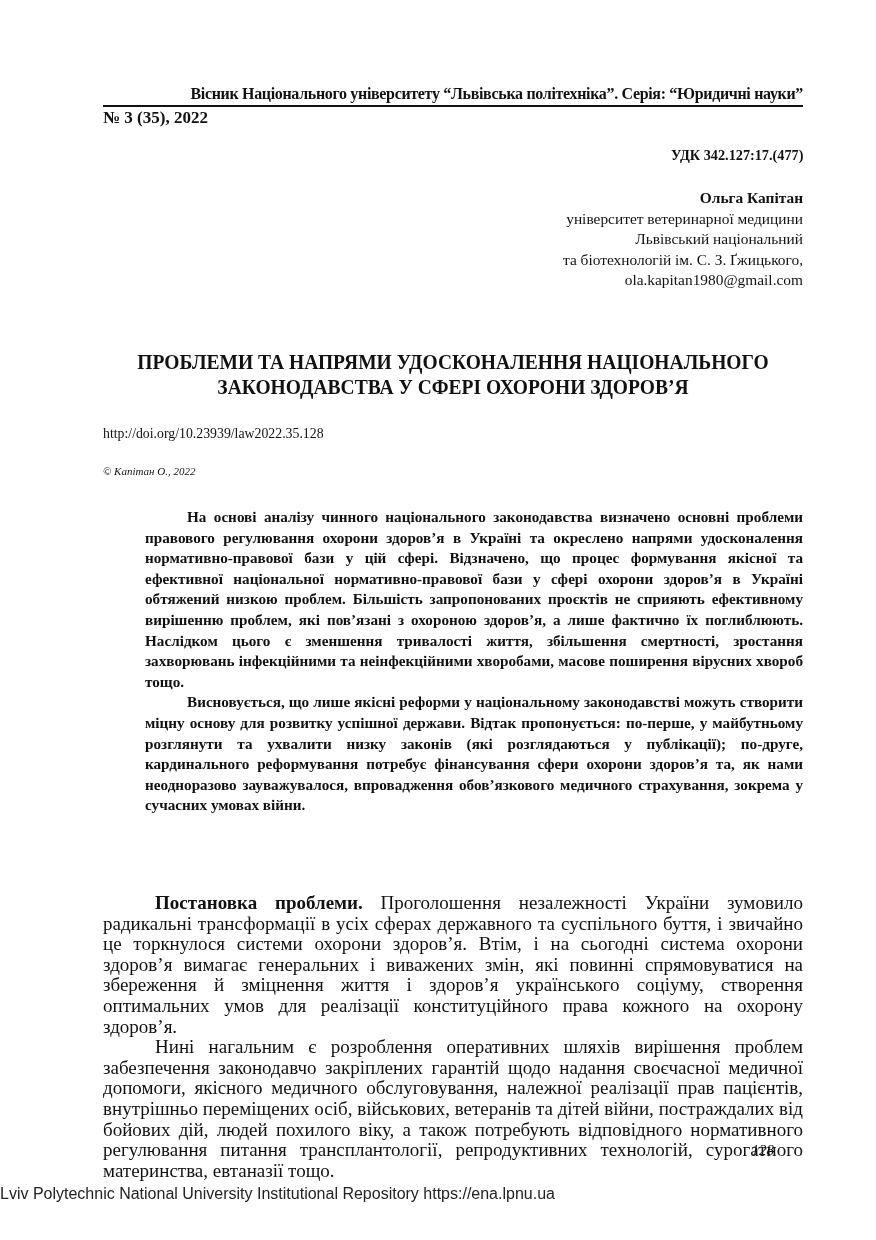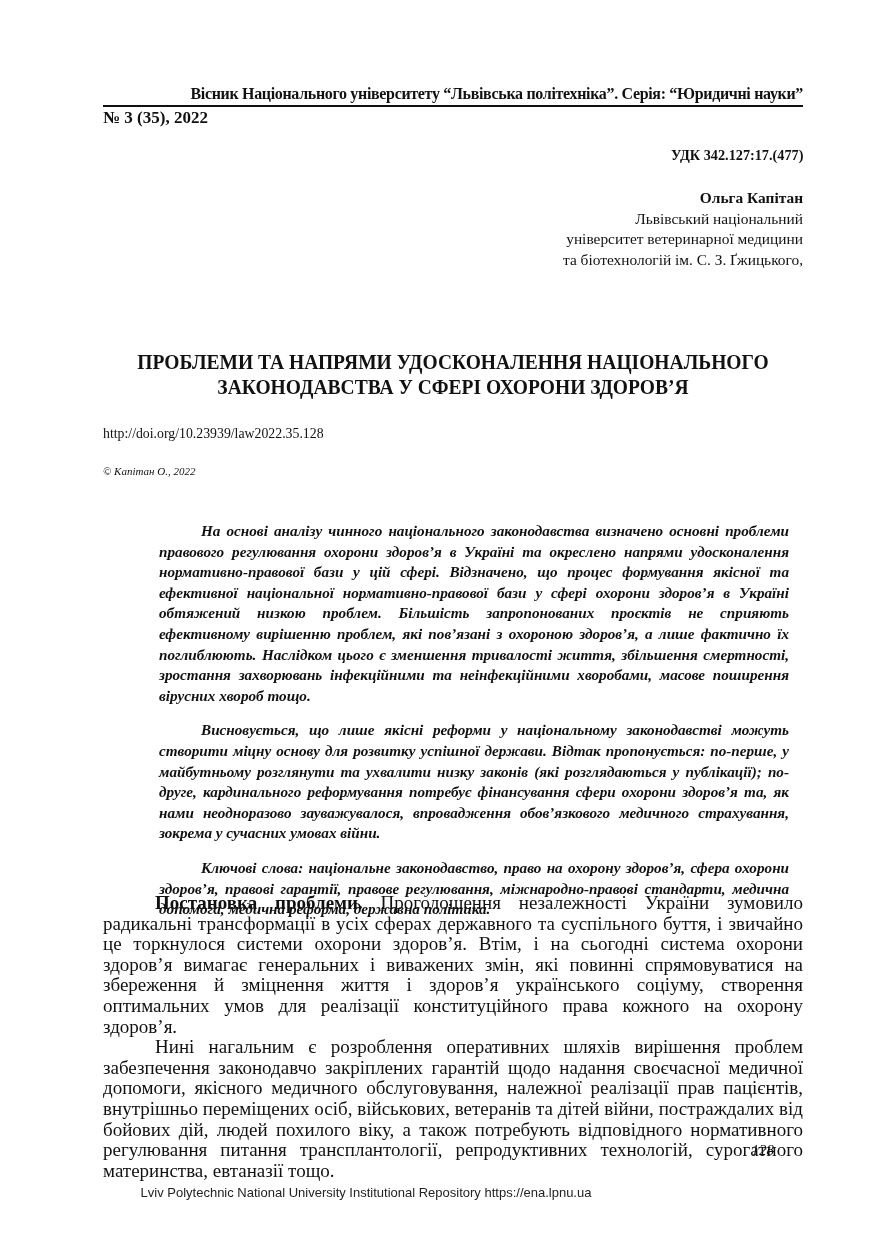--- a/index.html
+++ b/index.html
@@ -43,65 +43,65 @@
   }
   .copyright {
     left: 103px; top: 465px; font-size: 11px; font-style: italic;
   }
 
   .abstract {
     left: 145px; width: 658px; top: 507px;
     font-weight: bold; font-size: 15.2px; line-height: 20.6px;
     text-align: justify;
   }
-  .abstract p { margin: 14px; text-indent: 42px; font-style: italic; }
+  .abstract p { margin: 0; text-indent: 42px; }
 
   .body {
     left: 103px; width: 700px; top: 893px;
     font-size: 19px; line-height: 20.6px; text-align: justify;
   }
   .body p { margin: 0; text-indent: 52px; }
   .body b { font-weight: bold; }
 
   .page-number {
     left: 0; width: 774px; top: 1142px; text-align: right; font-size: 15px; font-style: italic;
   }
   .repo-footer {
-    left: 0; width: 732px; top: 1185px; text-align: center;
-    font-family: "Liberation Sans", "DejaVu Sans", sans-serif; font-size: 13px; color: #222;
+    left: 0; width: 732px; top: 1185px; 
+    font-family: "Liberation Sans", "DejaVu Sans", sans-serif; font-size: 16px; color: #222;
   }
 </style>
 </head>
 <body>
 
 <div class="abs journal-header">Вісник Національного університету “Львівська політехніка”. Серія: “Юридичні науки”</div>
 <div class="abs journal-rule"></div>
 <div class="abs issue">№ 3 (35), 2022</div>
 
 <div class="abs udc">УДК 342.127:17.(477)</div>
 
 <div class="abs author-block">
   <div class="author-name">Ольга Капітан</div>
+  <div>університет ветеринарної медицини</div>
   <div>Львівський національний</div>
-  <div>університет ветеринарної медицини</div>
   <div>та біотехнологій ім. С. З. Ґжицького,</div>
+  <div>ola.kapitan1980@gmail.com</div>
 </div>
 
 <div class="abs title">
   <div>ПРОБЛЕМИ ТА НАПРЯМИ УДОСКОНАЛЕННЯ НАЦІОНАЛЬНОГО</div>
   <div>ЗАКОНОДАВСТВА У СФЕРІ ОХОРОНИ ЗДОРОВ’Я</div>
 </div>
 
 <div class="abs doi">http://doi.org/10.23939/law2022.35.128</div>
 <div class="abs copyright">© Капітан О., 2022</div>
 
 <div class="abs abstract">
   <p>На основі аналізу чинного національного законодавства визначено основні проблеми правового регулювання охорони здоров’я в Україні та окреслено напрями удосконалення нормативно-правової бази у цій сфері. Відзначено, що процес формування якісної та ефективної національної нормативно-правової бази у сфері охорони здоров’я в Україні обтяжений низкою проблем. Більшість запропонованих проєктів не сприяють ефективному вирішенню проблем, які пов’язані з охороною здоров’я, а лише фактично їх поглиблюють. Наслідком цього є зменшення тривалості життя, збільшення смертності, зростання захворювань інфекційними та неінфекційними хворобами, масове поширення вірусних хвороб тощо.</p>
   <p>Висновується, що лише якісні реформи у національному законодавстві можуть створити міцну основу для розвитку успішної держави. Відтак пропонується: по-перше, у майбутньому розглянути та ухвалити низку законів (які розглядаються у публікації); по-друге, кардинального реформування потребує фінансування сфери охорони здоров’я та, як нами неодноразово зауважувалося, впровадження обов’язкового медичного страхування, зокрема у сучасних умовах війни.</p>
-  <p><span>Ключові слова:</span> <span>національне законодавство, право на охорону здоров’я, сфера охорони здоров’я, правові гарантії, правове регулювання, міжнародно-правові стандарти, медична допомога, медична реформа, державна політика.</span></p>
 </div>
 
 <div class="abs body">
   <p><b>Постановка проблеми.</b> <span>Проголошення незалежності України зумовило радикальні трансформації в усіх сферах державного та суспільного буття, і звичайно це торкнулося системи охорони здоров’я. Втім, і на сьогодні система охорони здоров’я вимагає генеральних і виважених змін, які повинні спрямовуватися на збереження й зміцнення життя і здоров’я українського соціуму, створення оптимальних умов для реалізації конституційного права кожного на охорону здоров’я.</span></p>
   <p>Нині нагальним є розроблення оперативних шляхів вирішення проблем забезпечення законодавчо закріплених гарантій щодо надання своєчасної медичної допомоги, якісного медичного обслуговування, належної реалізації прав пацієнтів, внутрішньо переміщених осіб, військових, ветеранів та дітей війни, постраждалих від бойових дій, людей похилого віку, а також потребують відповідного нормативного регулювання питання трансплантології, репродуктивних технологій, сурогатного материнства, евтаназії тощо.</p>
 </div>
 
 <div class="abs page-number">128</div>
 <div class="abs repo-footer">Lviv Polytechnic National University Institutional Repository https://ena.lpnu.ua</div>
 

